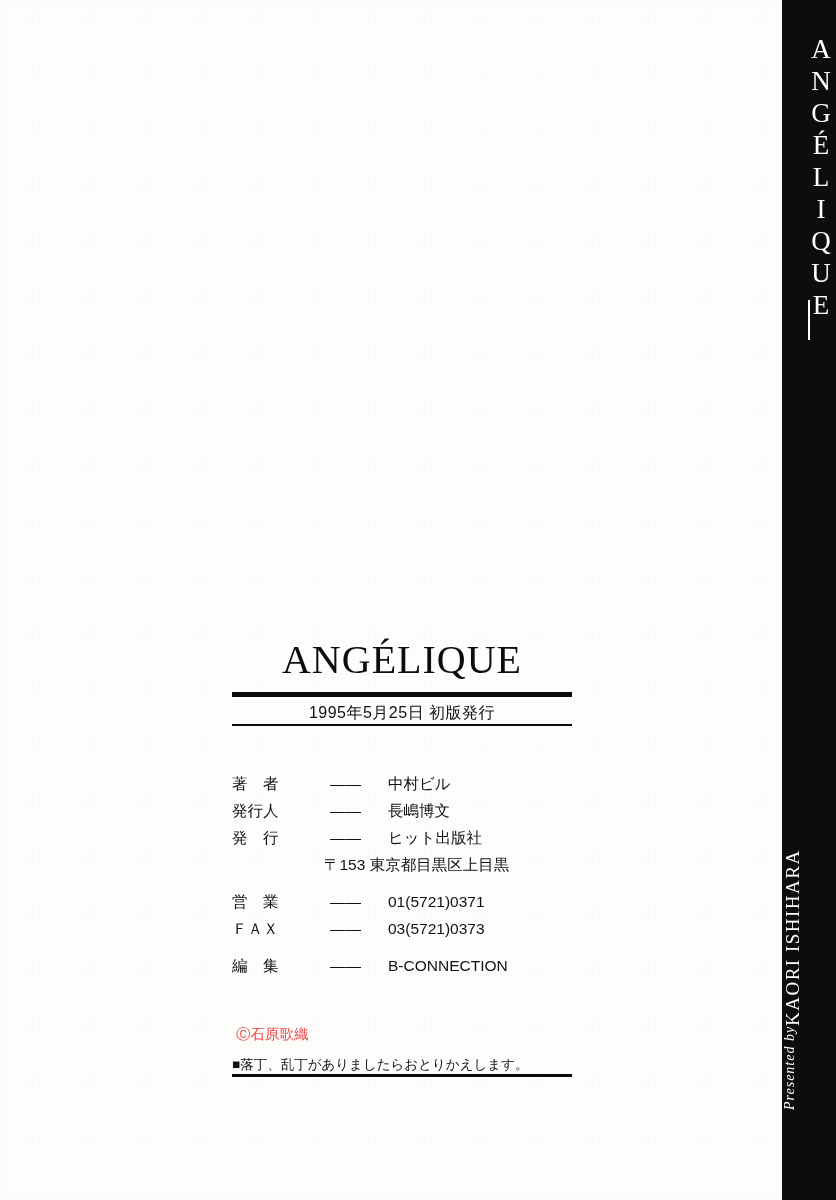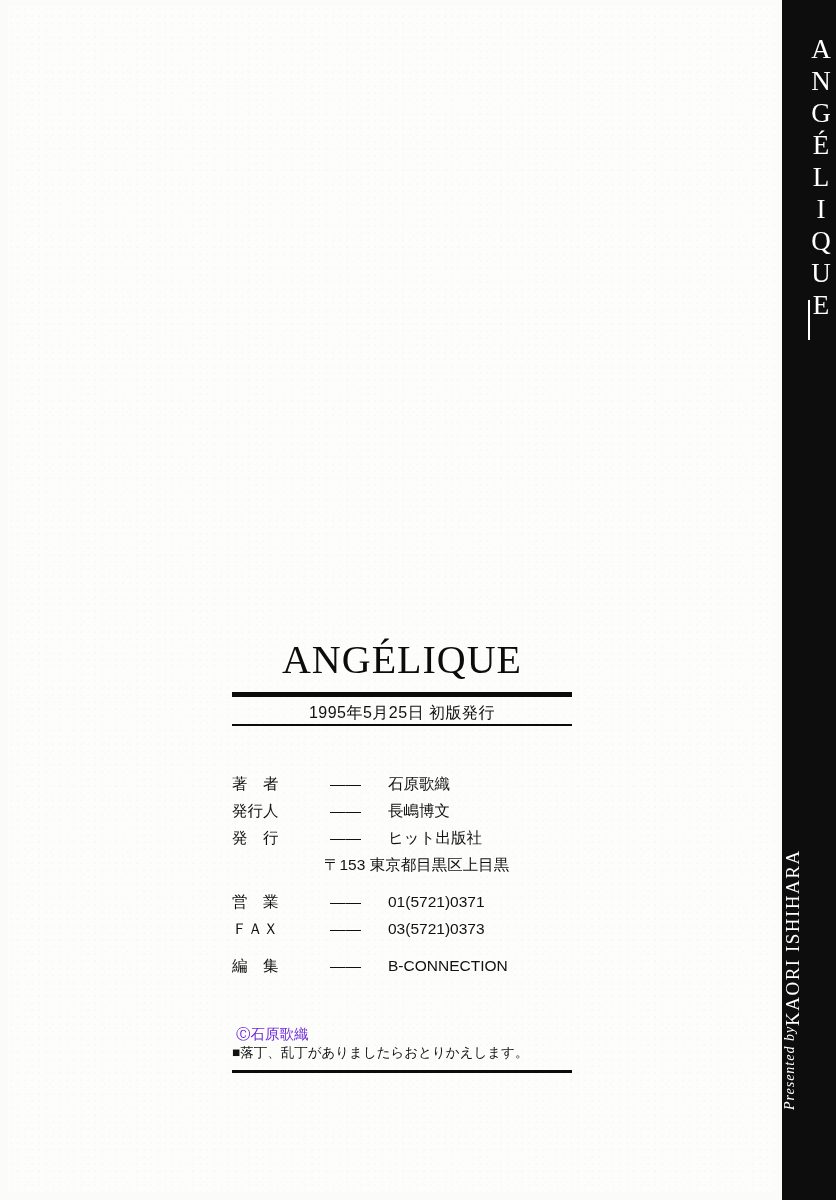--- a/index.html
+++ b/index.html
@@ -180,30 +180,30 @@
     padding-left: 92px;
   }
   .credits .gap {
     height: 10px;
   }
 
   .copyright {
     margin-top: 46px;
     font-family: "Liberation Sans", sans-serif;
     font-size: 14.5px;
-    color: #6d28d9;
+    color: #ef4444;
     padding-left: 4px;
   }
   .notice {
-    margin-top: 0;
+    margin-top: 12px;
     font-family: "Liberation Sans", sans-serif;
     font-size: 13.5px;
     color: #111;
     border-bottom: 3px solid #0c0c0c;
-    padding-bottom: 8px;
+    padding-bottom: 0;
     width: 100%;
   }
 </style>
 </head>
 <body>
 
 <div class="page">
   <div class="paper">
     <div class="grain"></div>
   </div>
@@ -211,21 +211,21 @@
   <div class="colophon">
     <div class="book-title">ANGÉLIQUE</div>
     <div class="title-rule"></div>
     <div class="pubdate">1995年5月25日 初版発行</div>
     <div class="date-rule"></div>
 
     <div class="credits">
       <div class="credit-row">
         <span class="credit-label">著　者</span>
         <span class="credit-dash">——</span>
-        <span class="credit-value">石原歌織</span>
+        <span class="credit-value">中村ビル</span>
       </div>
       <div class="credit-row">
         <span class="credit-label">発行人</span>
         <span class="credit-dash">——</span>
         <span class="credit-value">長嶋博文</span>
       </div>
       <div class="credit-row">
         <span class="credit-label">発　行</span>
         <span class="credit-dash">——</span>
         <span class="credit-value">ヒット出版社</span>

